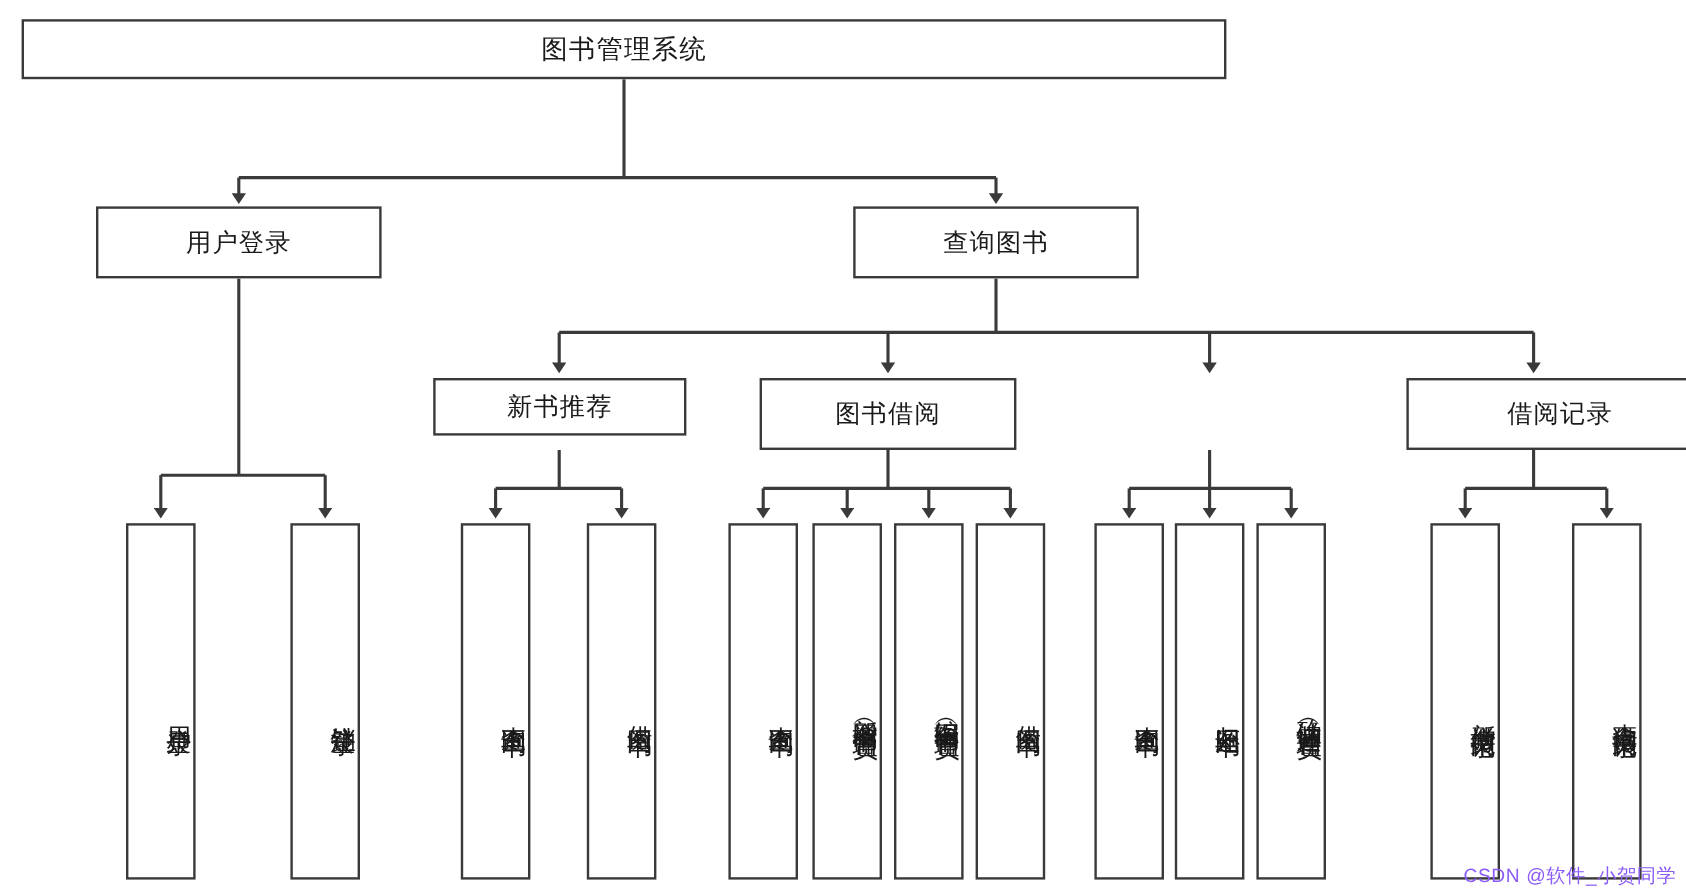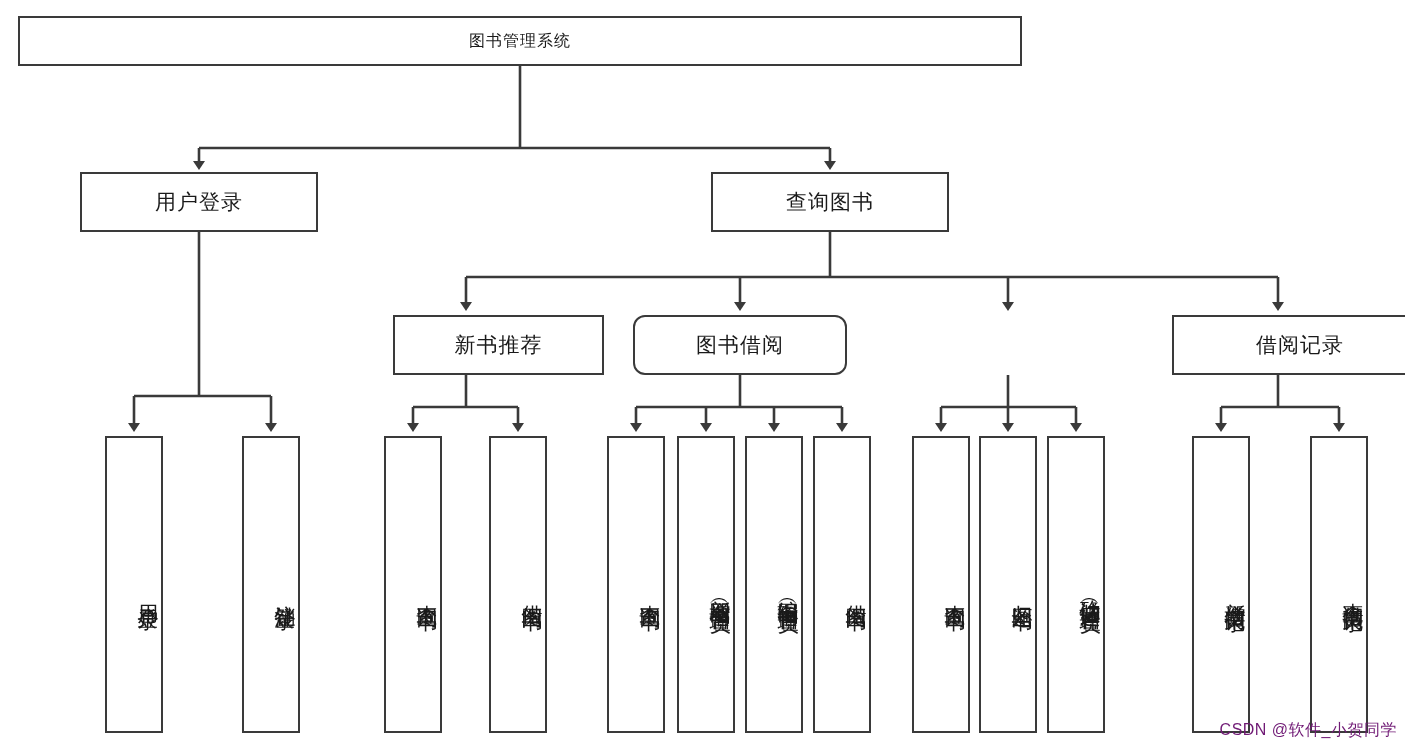--- a/index.html
+++ b/index.html
@@ -49,28 +49,28 @@
     align-items: flex-start;
     justify-content: center;
   }
   .node.vertical .vtext {
     writing-mode: vertical-rl;
     text-orientation: upright;
     white-space: normal;
     text-align: left;
   }
   #root-node {
-    font-size: 16px;
+    font-size: 22px;
   }
   #watermark {
     position: absolute;
     right: 8px;
     bottom: 6px;
     font-size: 16px;
-    color: #701a75;
+    color: #8b5cf6;
     letter-spacing: 0.5px;
     white-space: nowrap;
   }
 </style>
 </head>
 <body>
 
 <div id="canvas">
 
   <svg id="edges" viewBox="0 0 1405 747">
@@ -128,25 +128,25 @@
   </div>
 
   <div class="node horizontal" style="left:80px; top:172px; width:238px; height:60px;">
     <span>用户登录</span>
   </div>
 
   <div class="node horizontal" style="left:711px; top:172px; width:238px; height:60px;">
     <span>查询图书</span>
   </div>
 
-  <div class="node horizontal" style="left:361px; top:315px; width:211px; height:60px;margin-left:32px;">
+  <div class="node horizontal" style="left:361px; top:315px; width:211px; height:48px;">
     <span>新书推荐</span>
   </div>
 
-  <div class="node horizontal" style="left:633px; top:315px; width:214px; height:60px;border-radius:12px;">
+  <div class="node horizontal" style="left:633px; top:315px; width:214px; height:60px;">
     <span>图书借阅</span>
   </div>
 
 
   <div class="node horizontal" style="left:1172px; top:315px; width:256px; height:60px;">
     <span>借阅记录</span>
   </div>
 
   <div class="node vertical" style="left:105px; top:436px; width:58px; height:297px;">
     <span class="vtext">用户登录</span>

